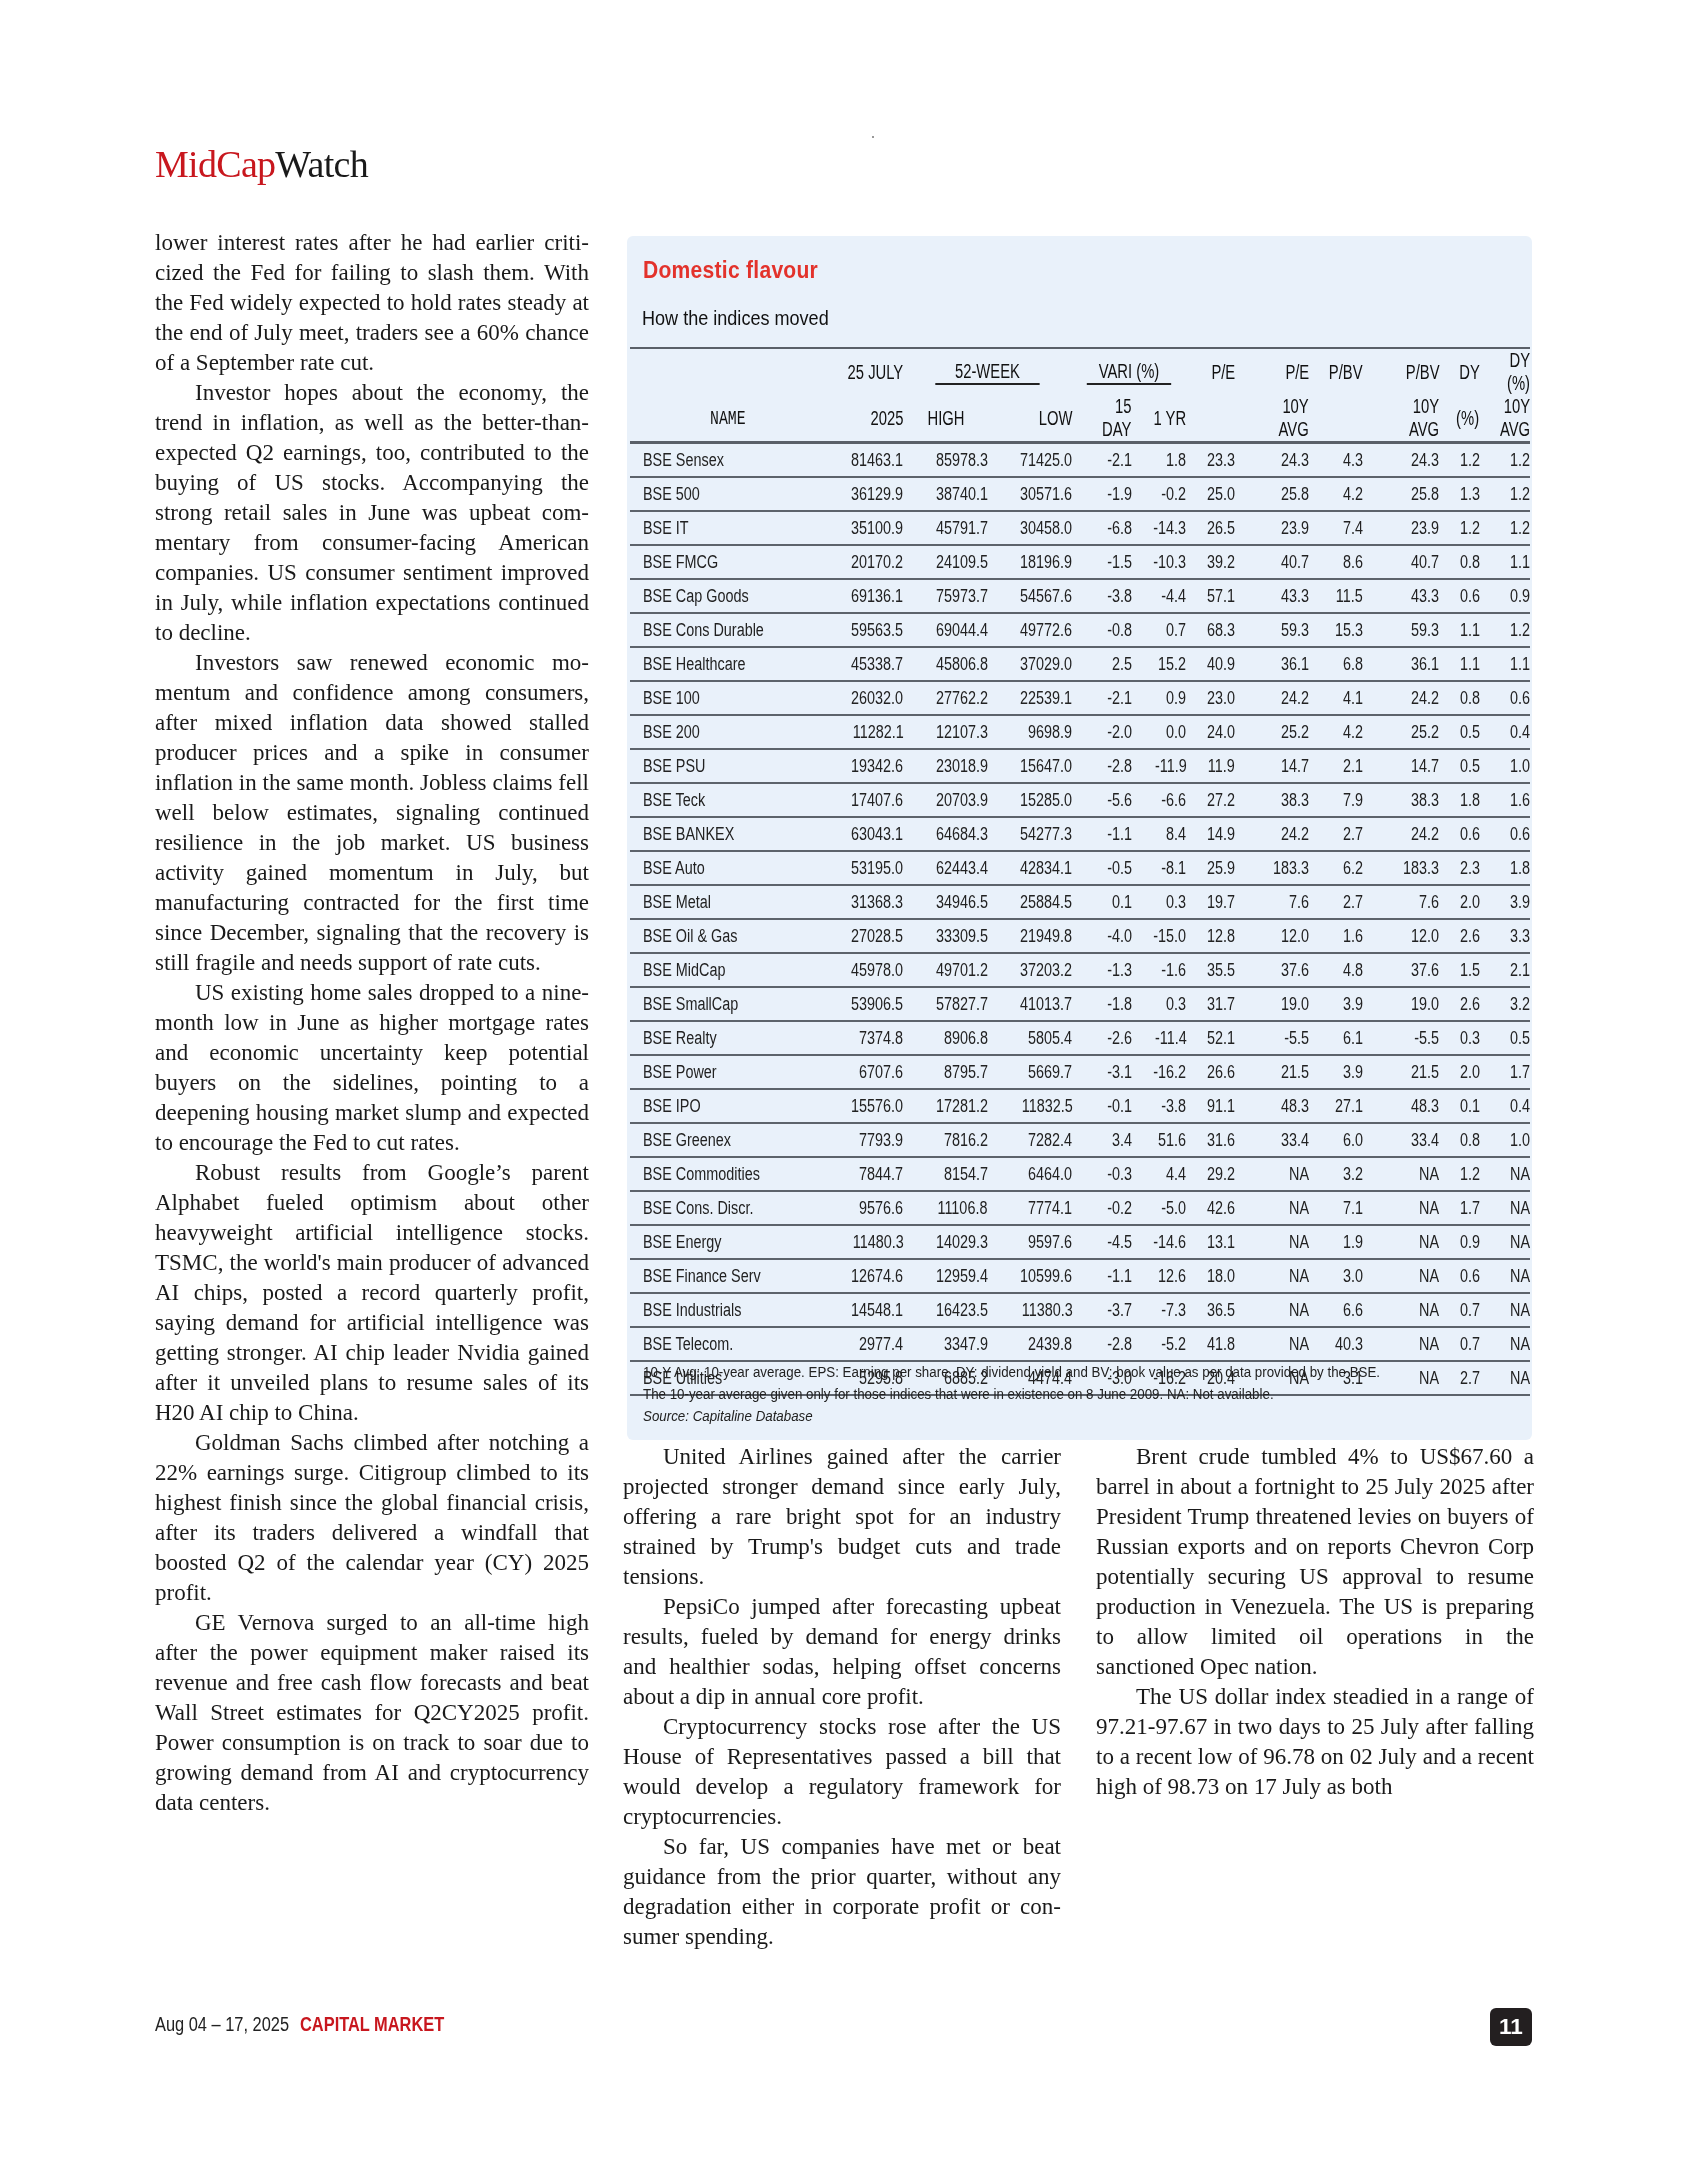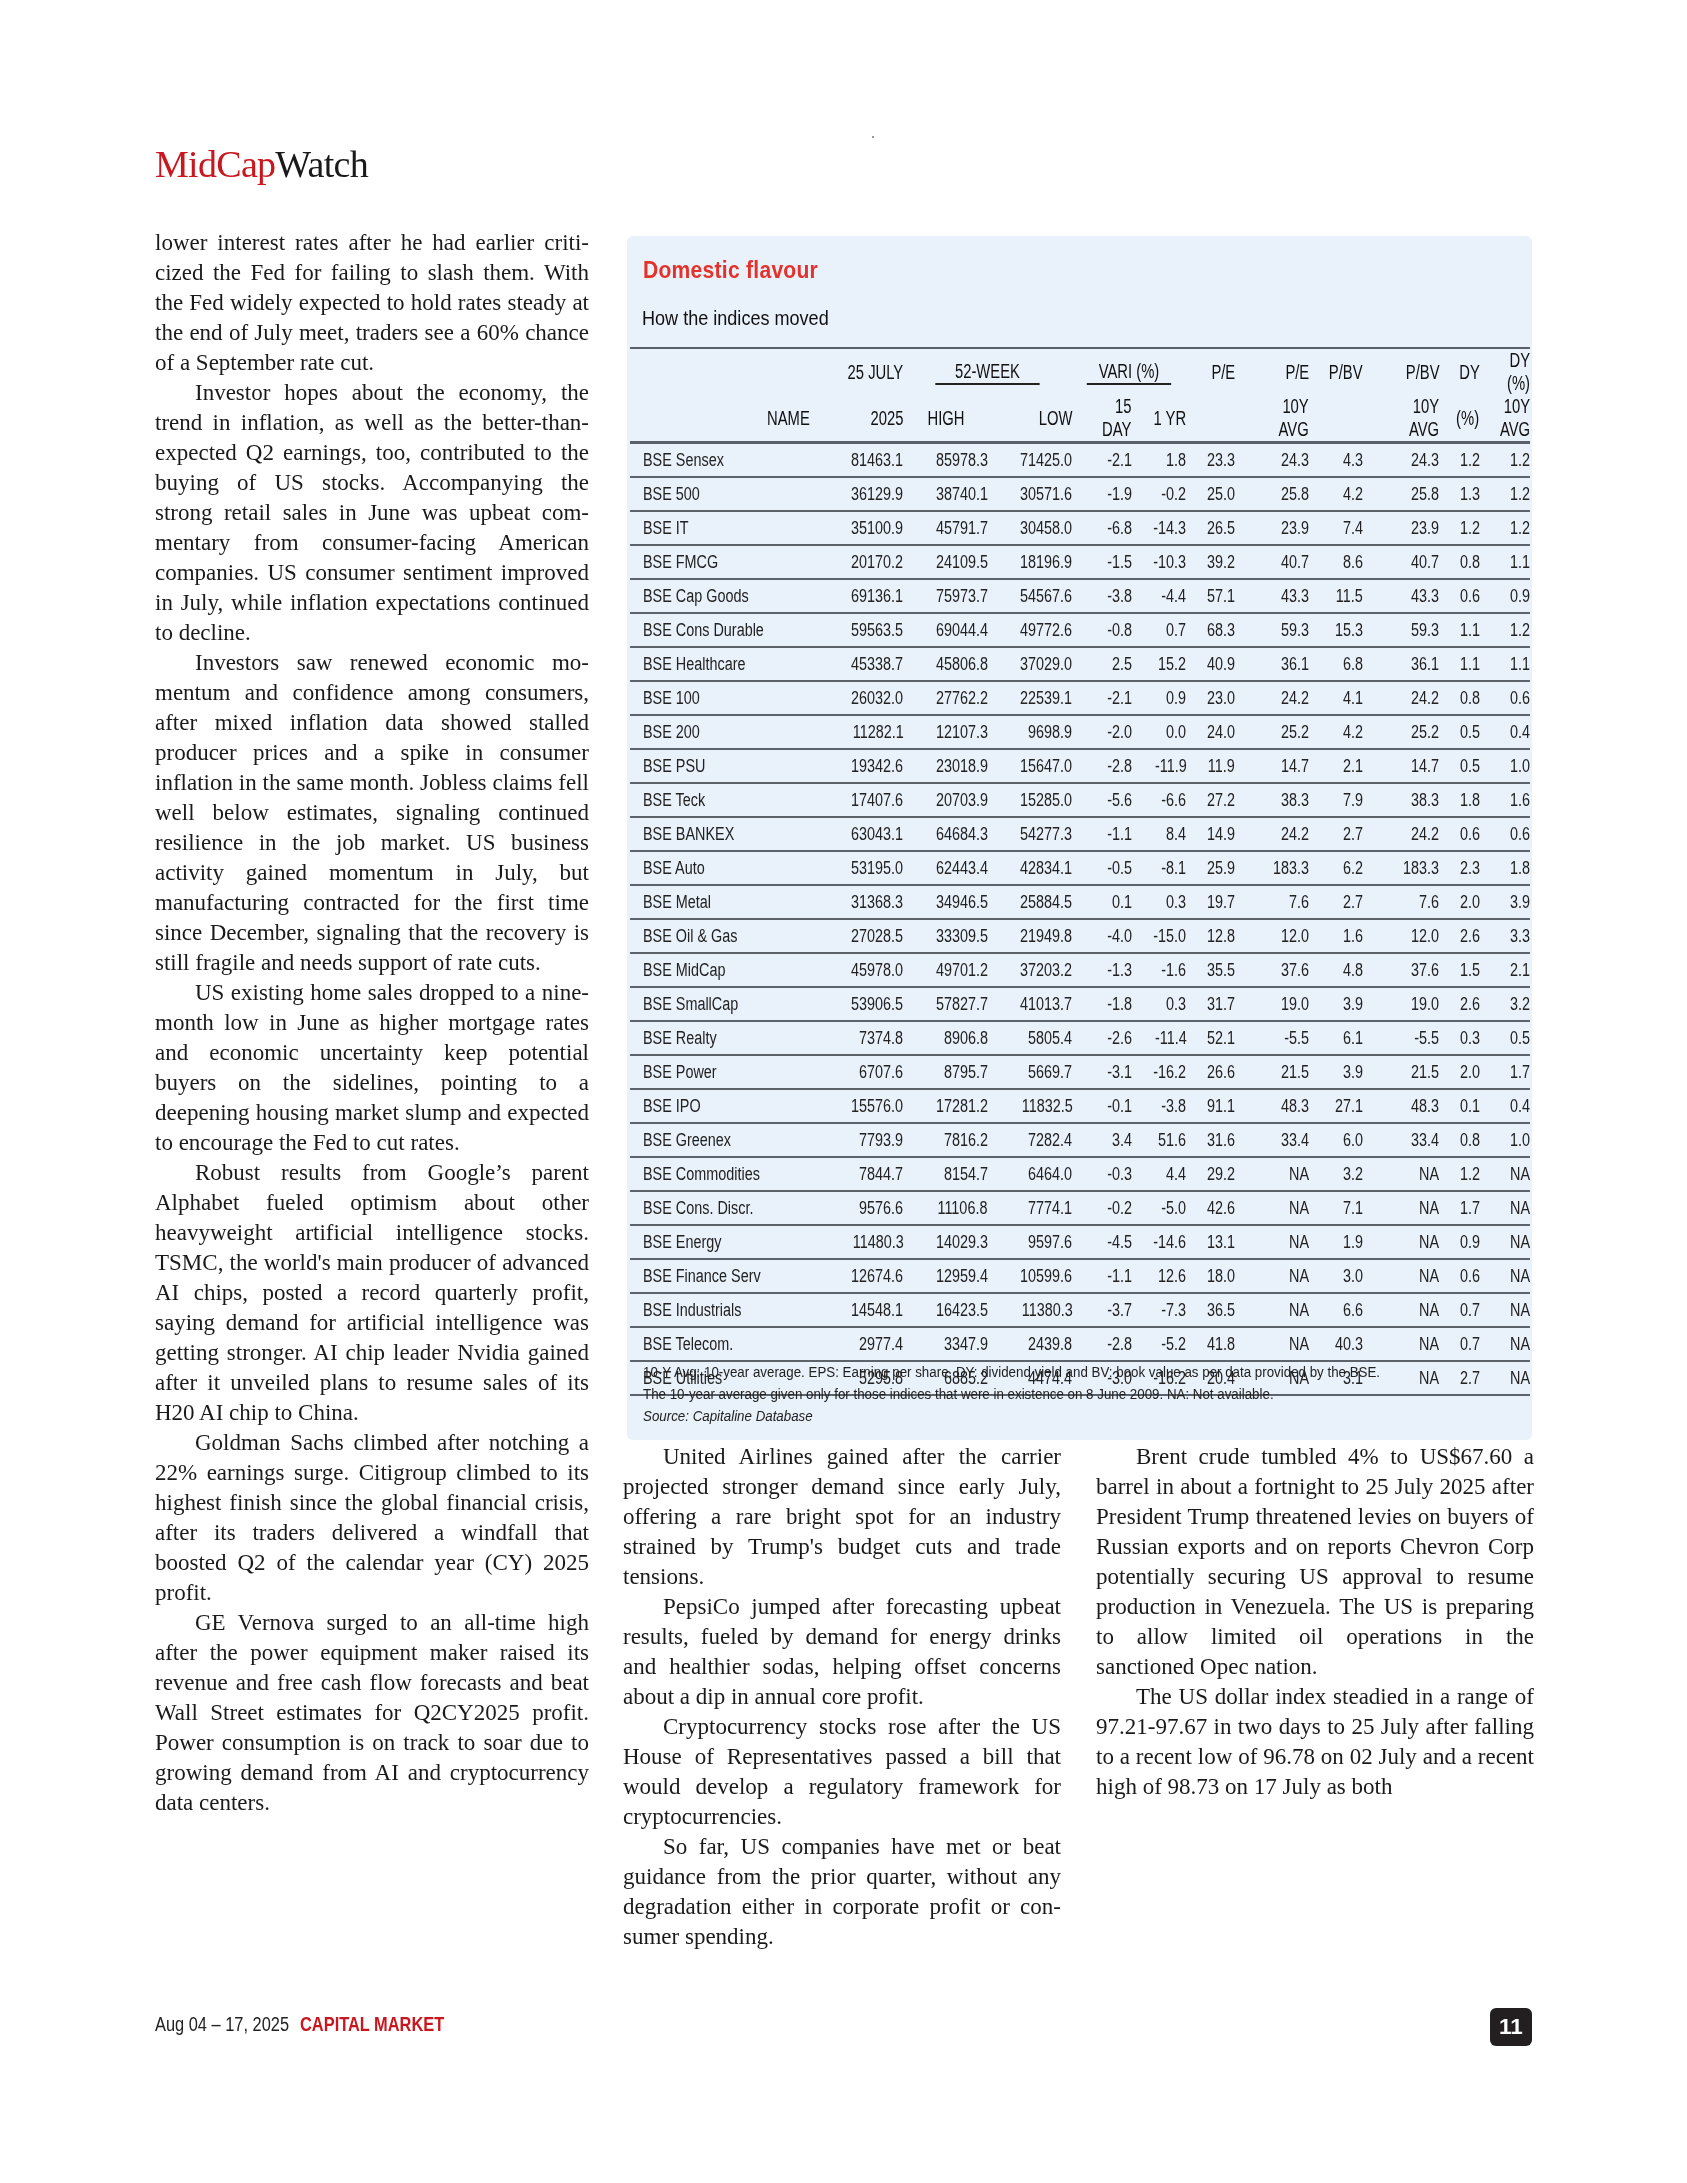--- a/index.html
+++ b/index.html
@@ -20,21 +20,21 @@
   .col-right { left: 1096px; top: 1442px; width: 438px; }
 
   .box { position: absolute; left: 627px; top: 236px; width: 905px; height: 1204px; background: #e9f1fa; }
   .box-title { position: absolute; left: 16px; top: 20px; font-size: 24.5px; font-weight: bold; color: #e3322b; transform: scaleX(0.86); transform-origin: left; letter-spacing: 0.3px; }
   .box-sub { position: absolute; left: 14.6px; top: 70px; font-size: 21px; color: #111; transform: scaleX(0.86); transform-origin: left; }
 
   table.idx { position: absolute; left: 2.6px; top: 111px; width: 900px; border-collapse: collapse; font-size: 18px; color: #222; }
   table.idx th { font-weight: normal; font-size: 20px; padding: 0; height: 29px; text-align: right; color: #111; }
   table.idx th span { display: inline-block; transform: scaleX(0.74); transform-origin: right; }
   table.idx th.name span { transform-origin: left; }
-  table.idx th.name { text-align: right; padding-left: 13.2px; }
+  table.idx th.name { text-align: center; padding-left: 13.2px; font-family: Liberation Mono, monospace; }
   .thead-top { border-top: 2px solid #5a6068; }
   .thead-bottom th { border-bottom: 3.3px solid #5a6068; }
   table.idx td { height: 32px; padding: 0; text-align: right; border-bottom: 2px solid #5d636b; white-space: nowrap; }
   table.idx td span { display: inline-block; transform: scaleX(0.80); transform-origin: right; }
   table.idx td.name { text-align: left; padding-left: 13.2px; }
   table.idx td.name span { transform-origin: left; }
   .grp-line { display: inline-block; border-bottom: 2px solid #222; }
 
   .note { position: absolute; left: 16px; top: 1125px; width: 880px; font-size: 15.5px; line-height: 22px; color: #222; transform: scaleX(0.86); transform-origin: left; width: 1019px; }
   .note .src { font-style: italic; }

